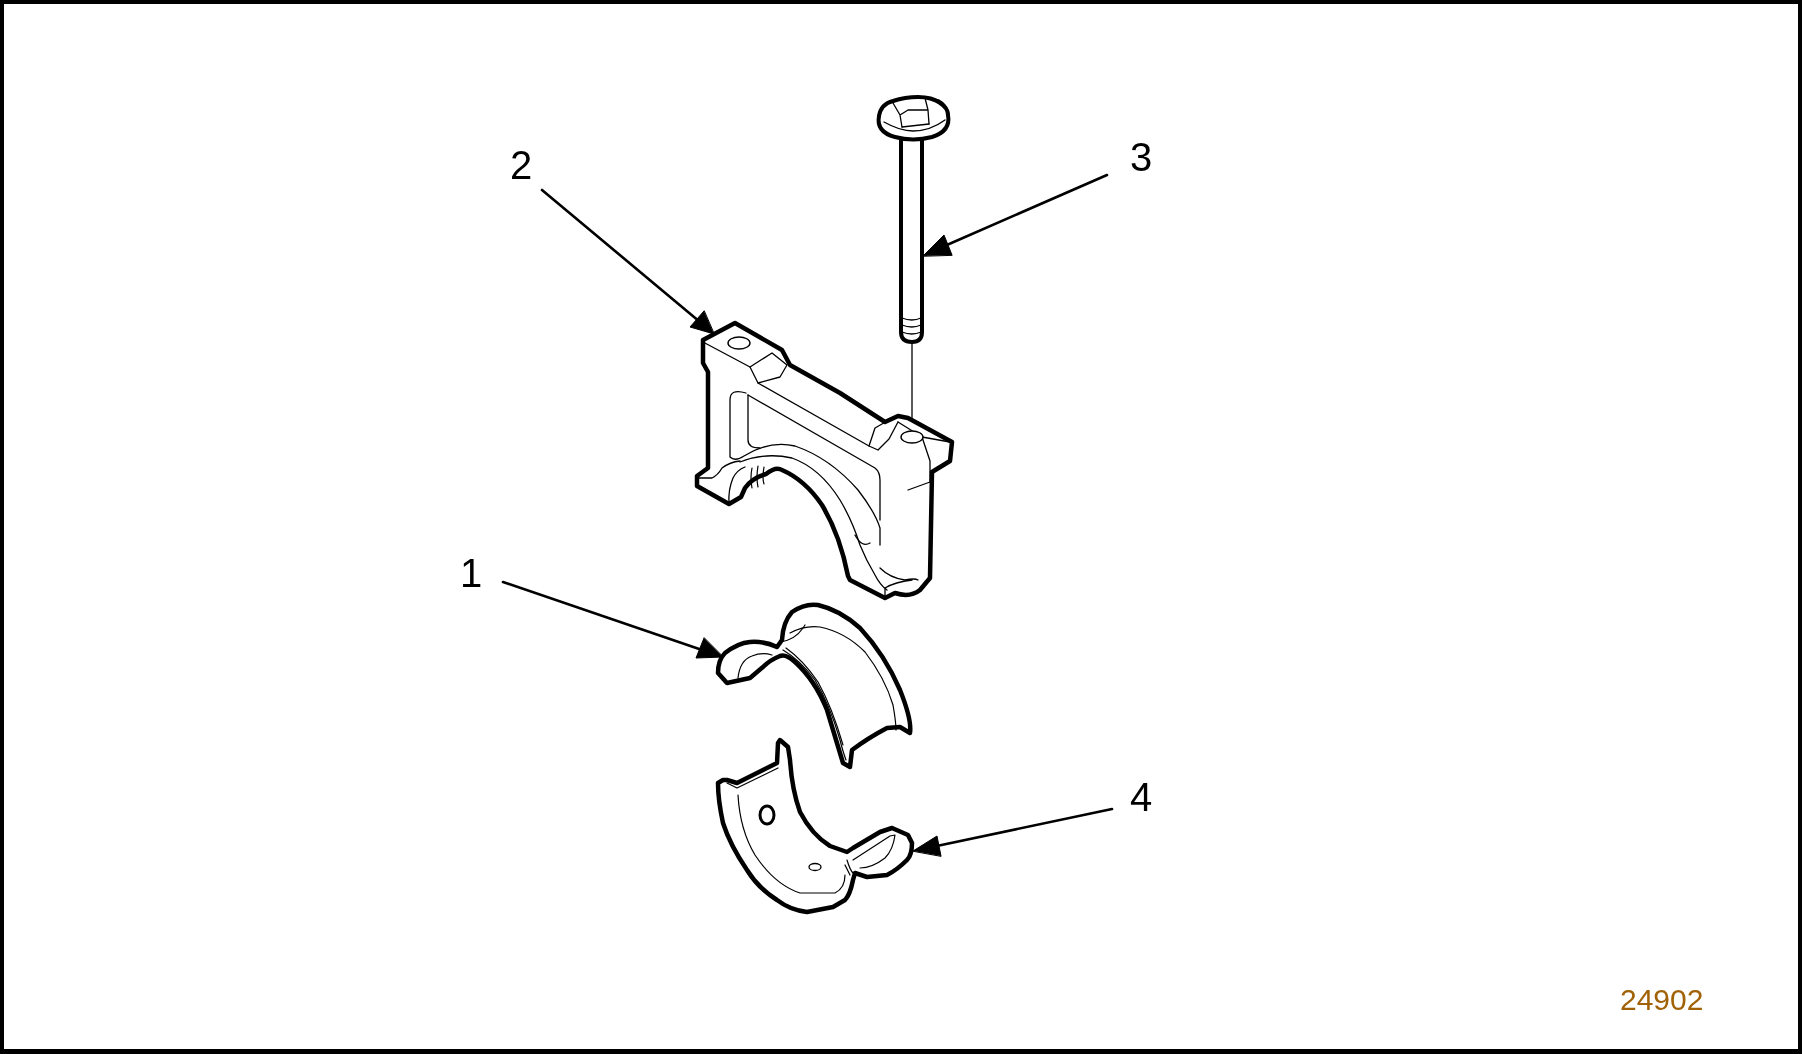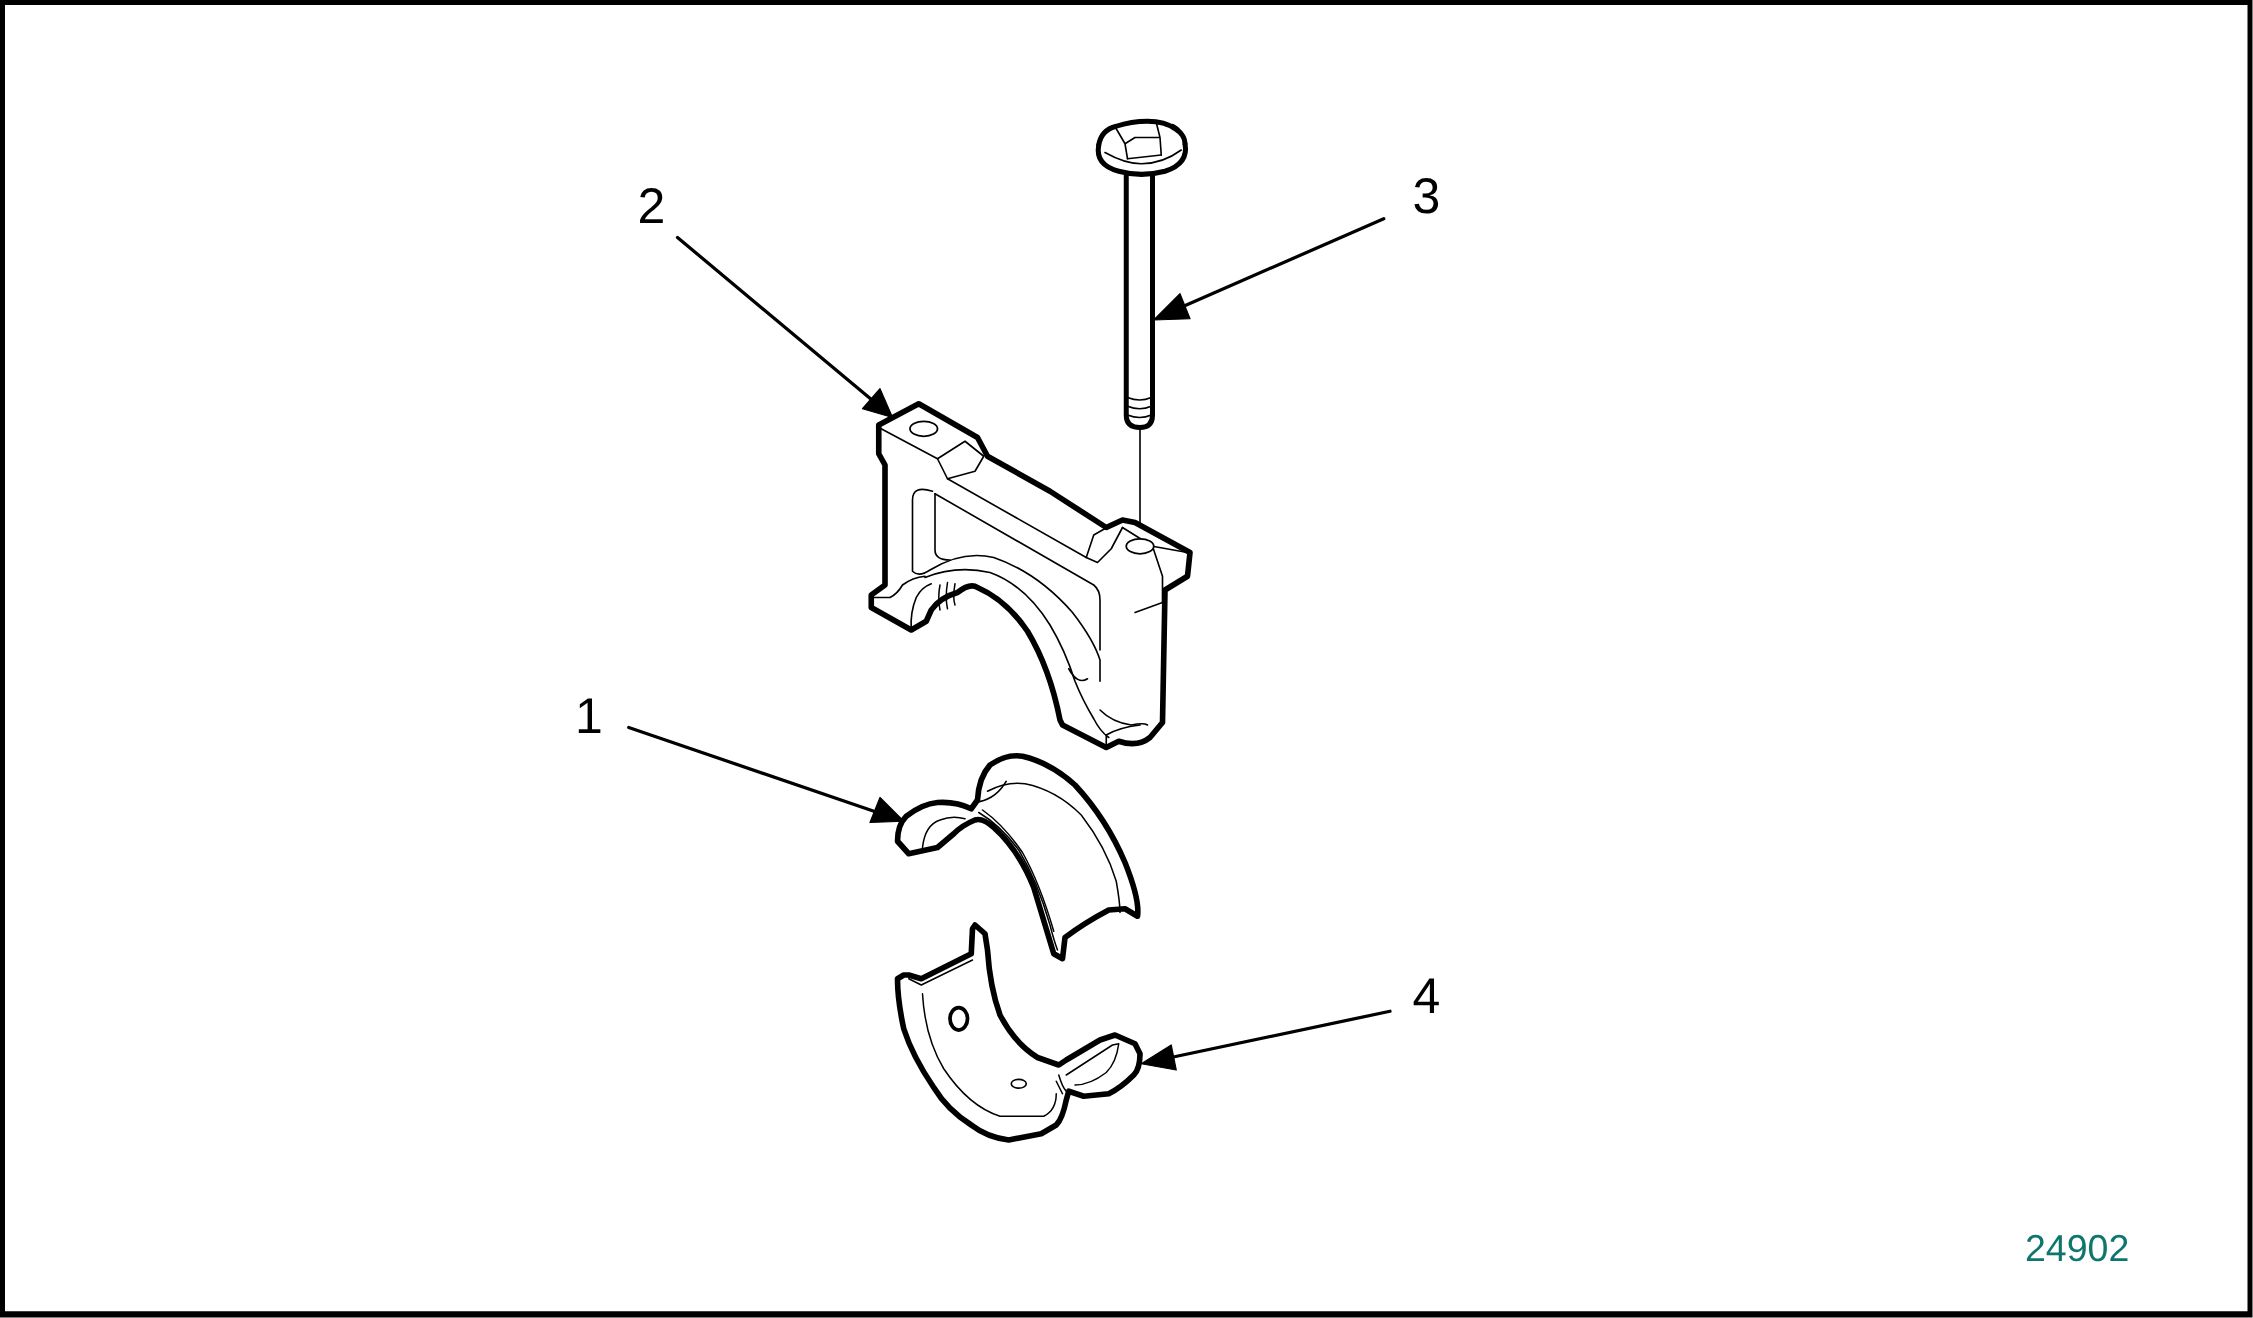--- a/index.html
+++ b/index.html
@@ -18,21 +18,21 @@
       font-family: "Liberation Sans", "DejaVu Sans", sans-serif;
       font-size: 40px;
       line-height: 40px;
       color: #000000;
     }
     .figure-id {
       position: absolute;
       font-family: "Liberation Sans", "DejaVu Sans", sans-serif;
       font-size: 30px;
       line-height: 30px;
-      color: #0f766e;
+      color: #a16207;
     }
   </style>
 </head>
 <body>
 
 <div id="frame"></div>
 
 <svg id="art" viewBox="0 0 1802 1054" xmlns="http://www.w3.org/2000/svg" fill="#ffffff" stroke="#000000" stroke-linejoin="round" stroke-linecap="round">
 
   <g>

